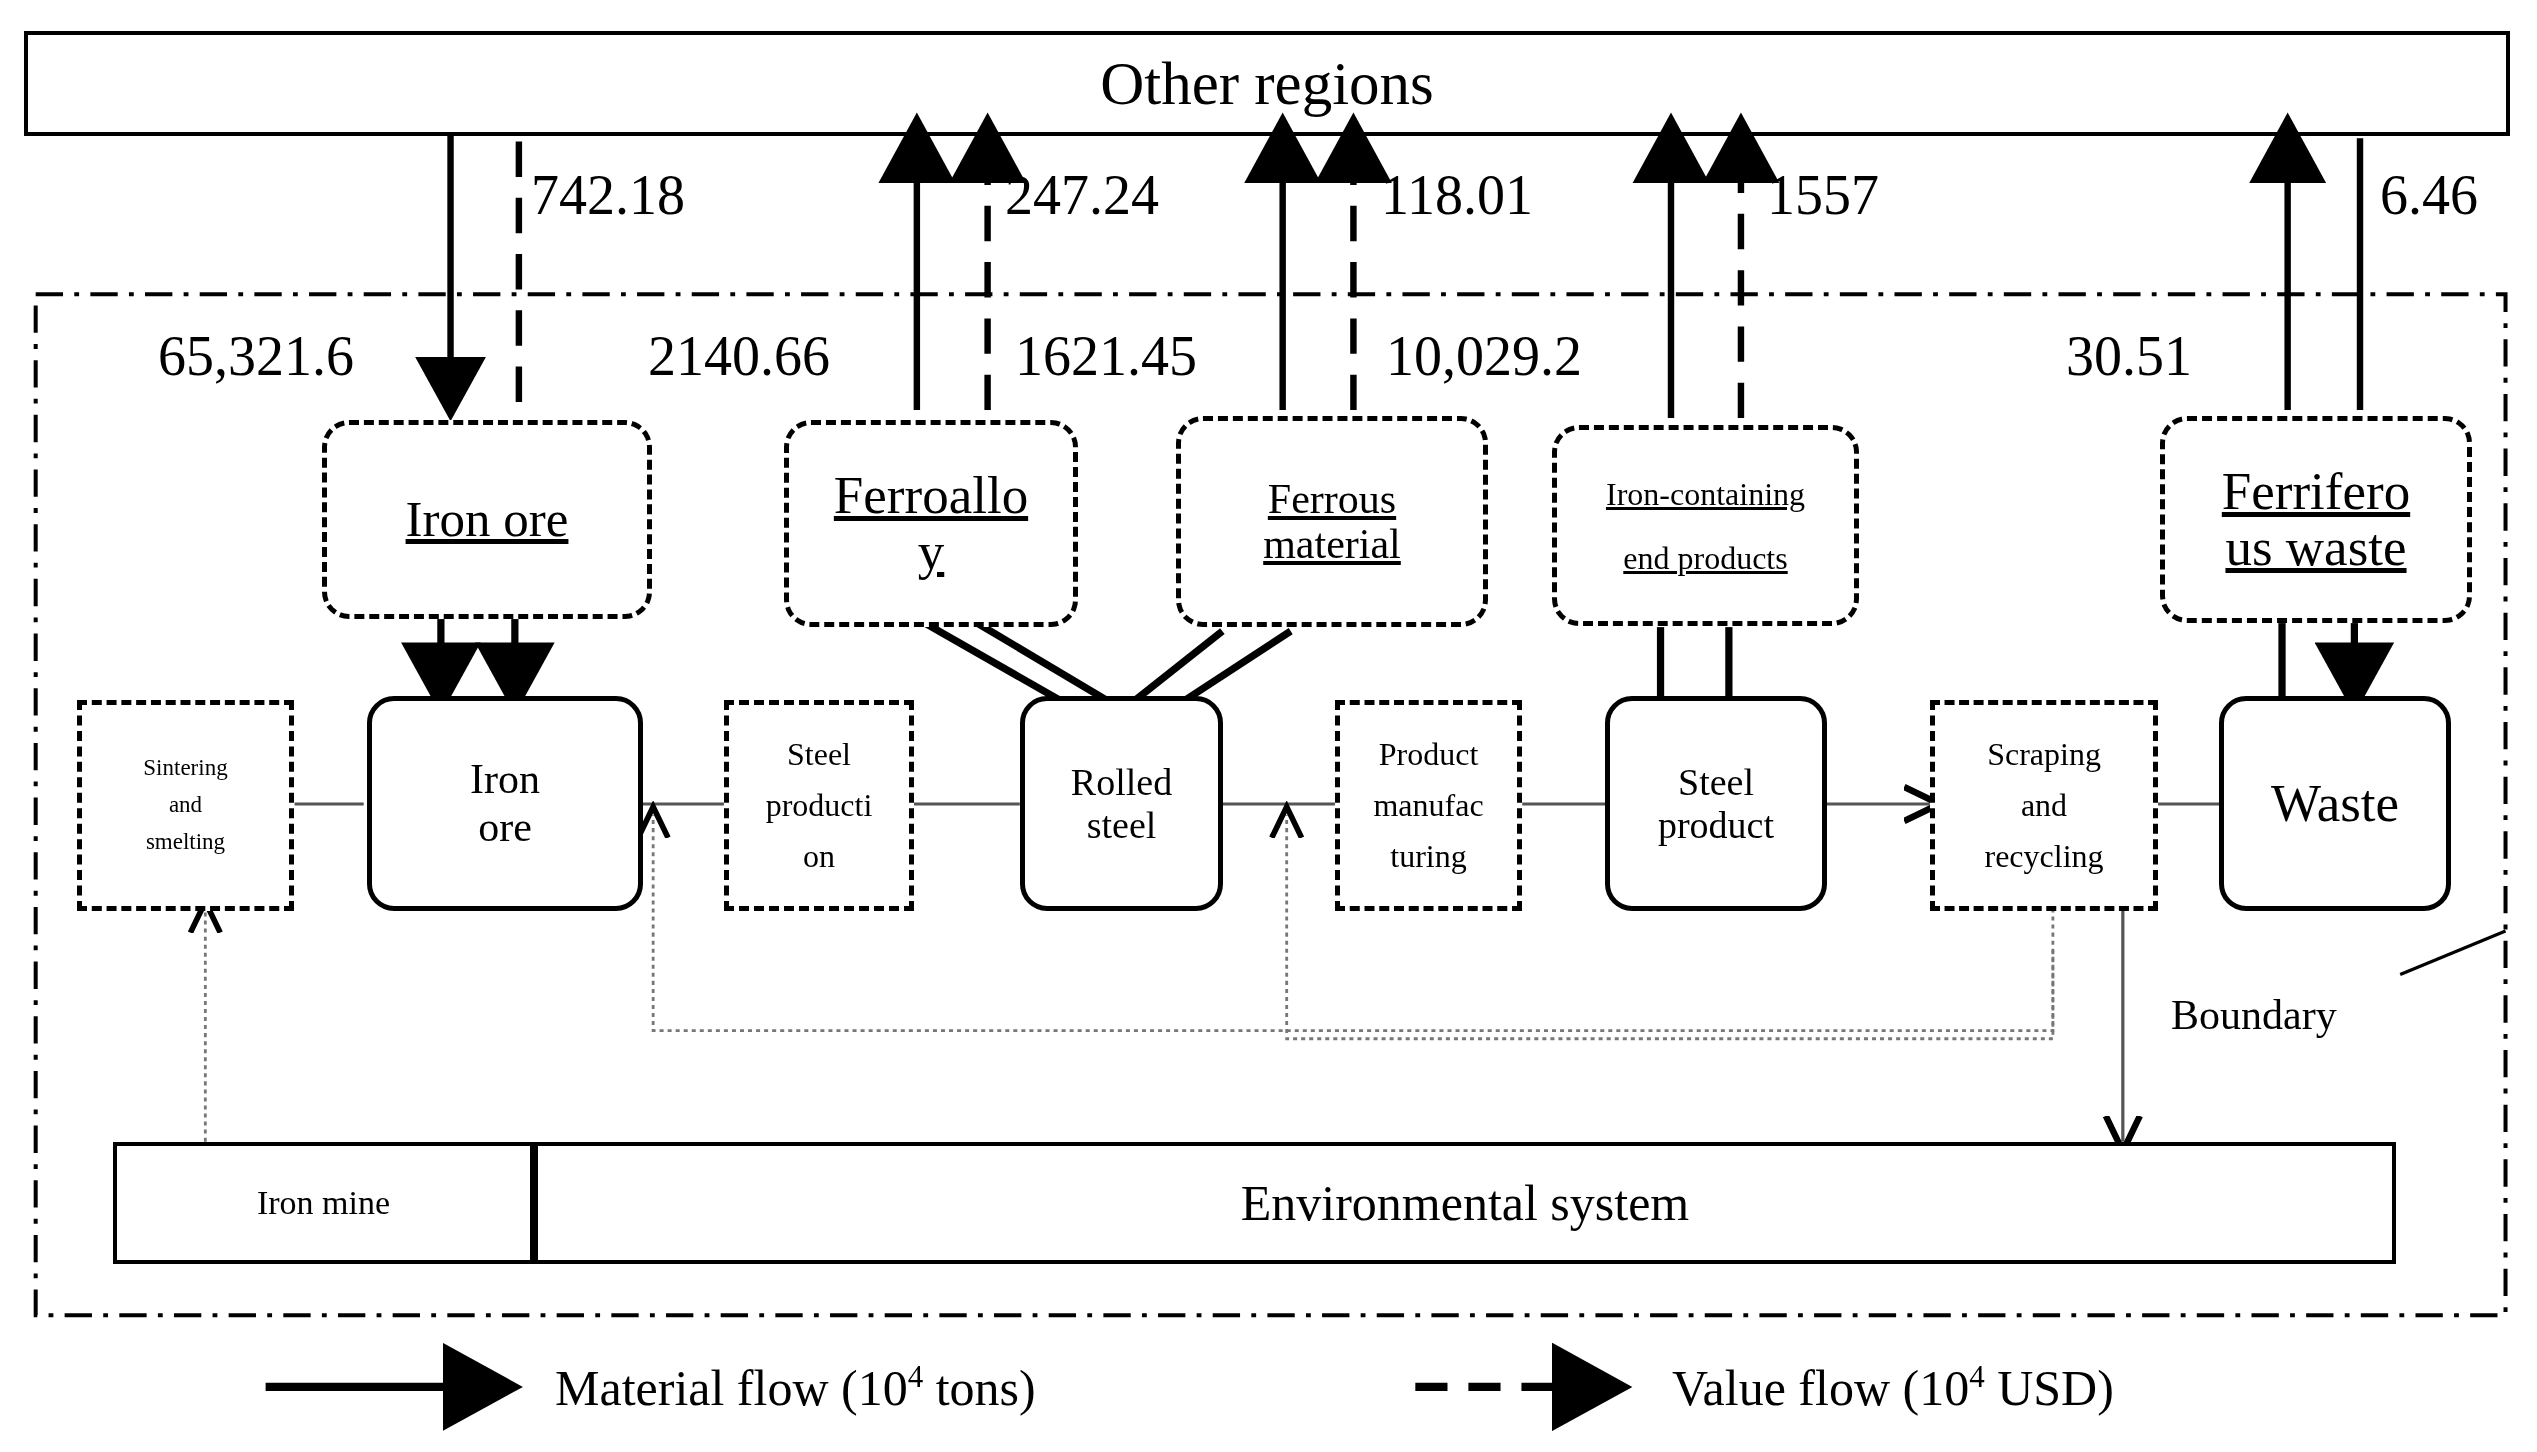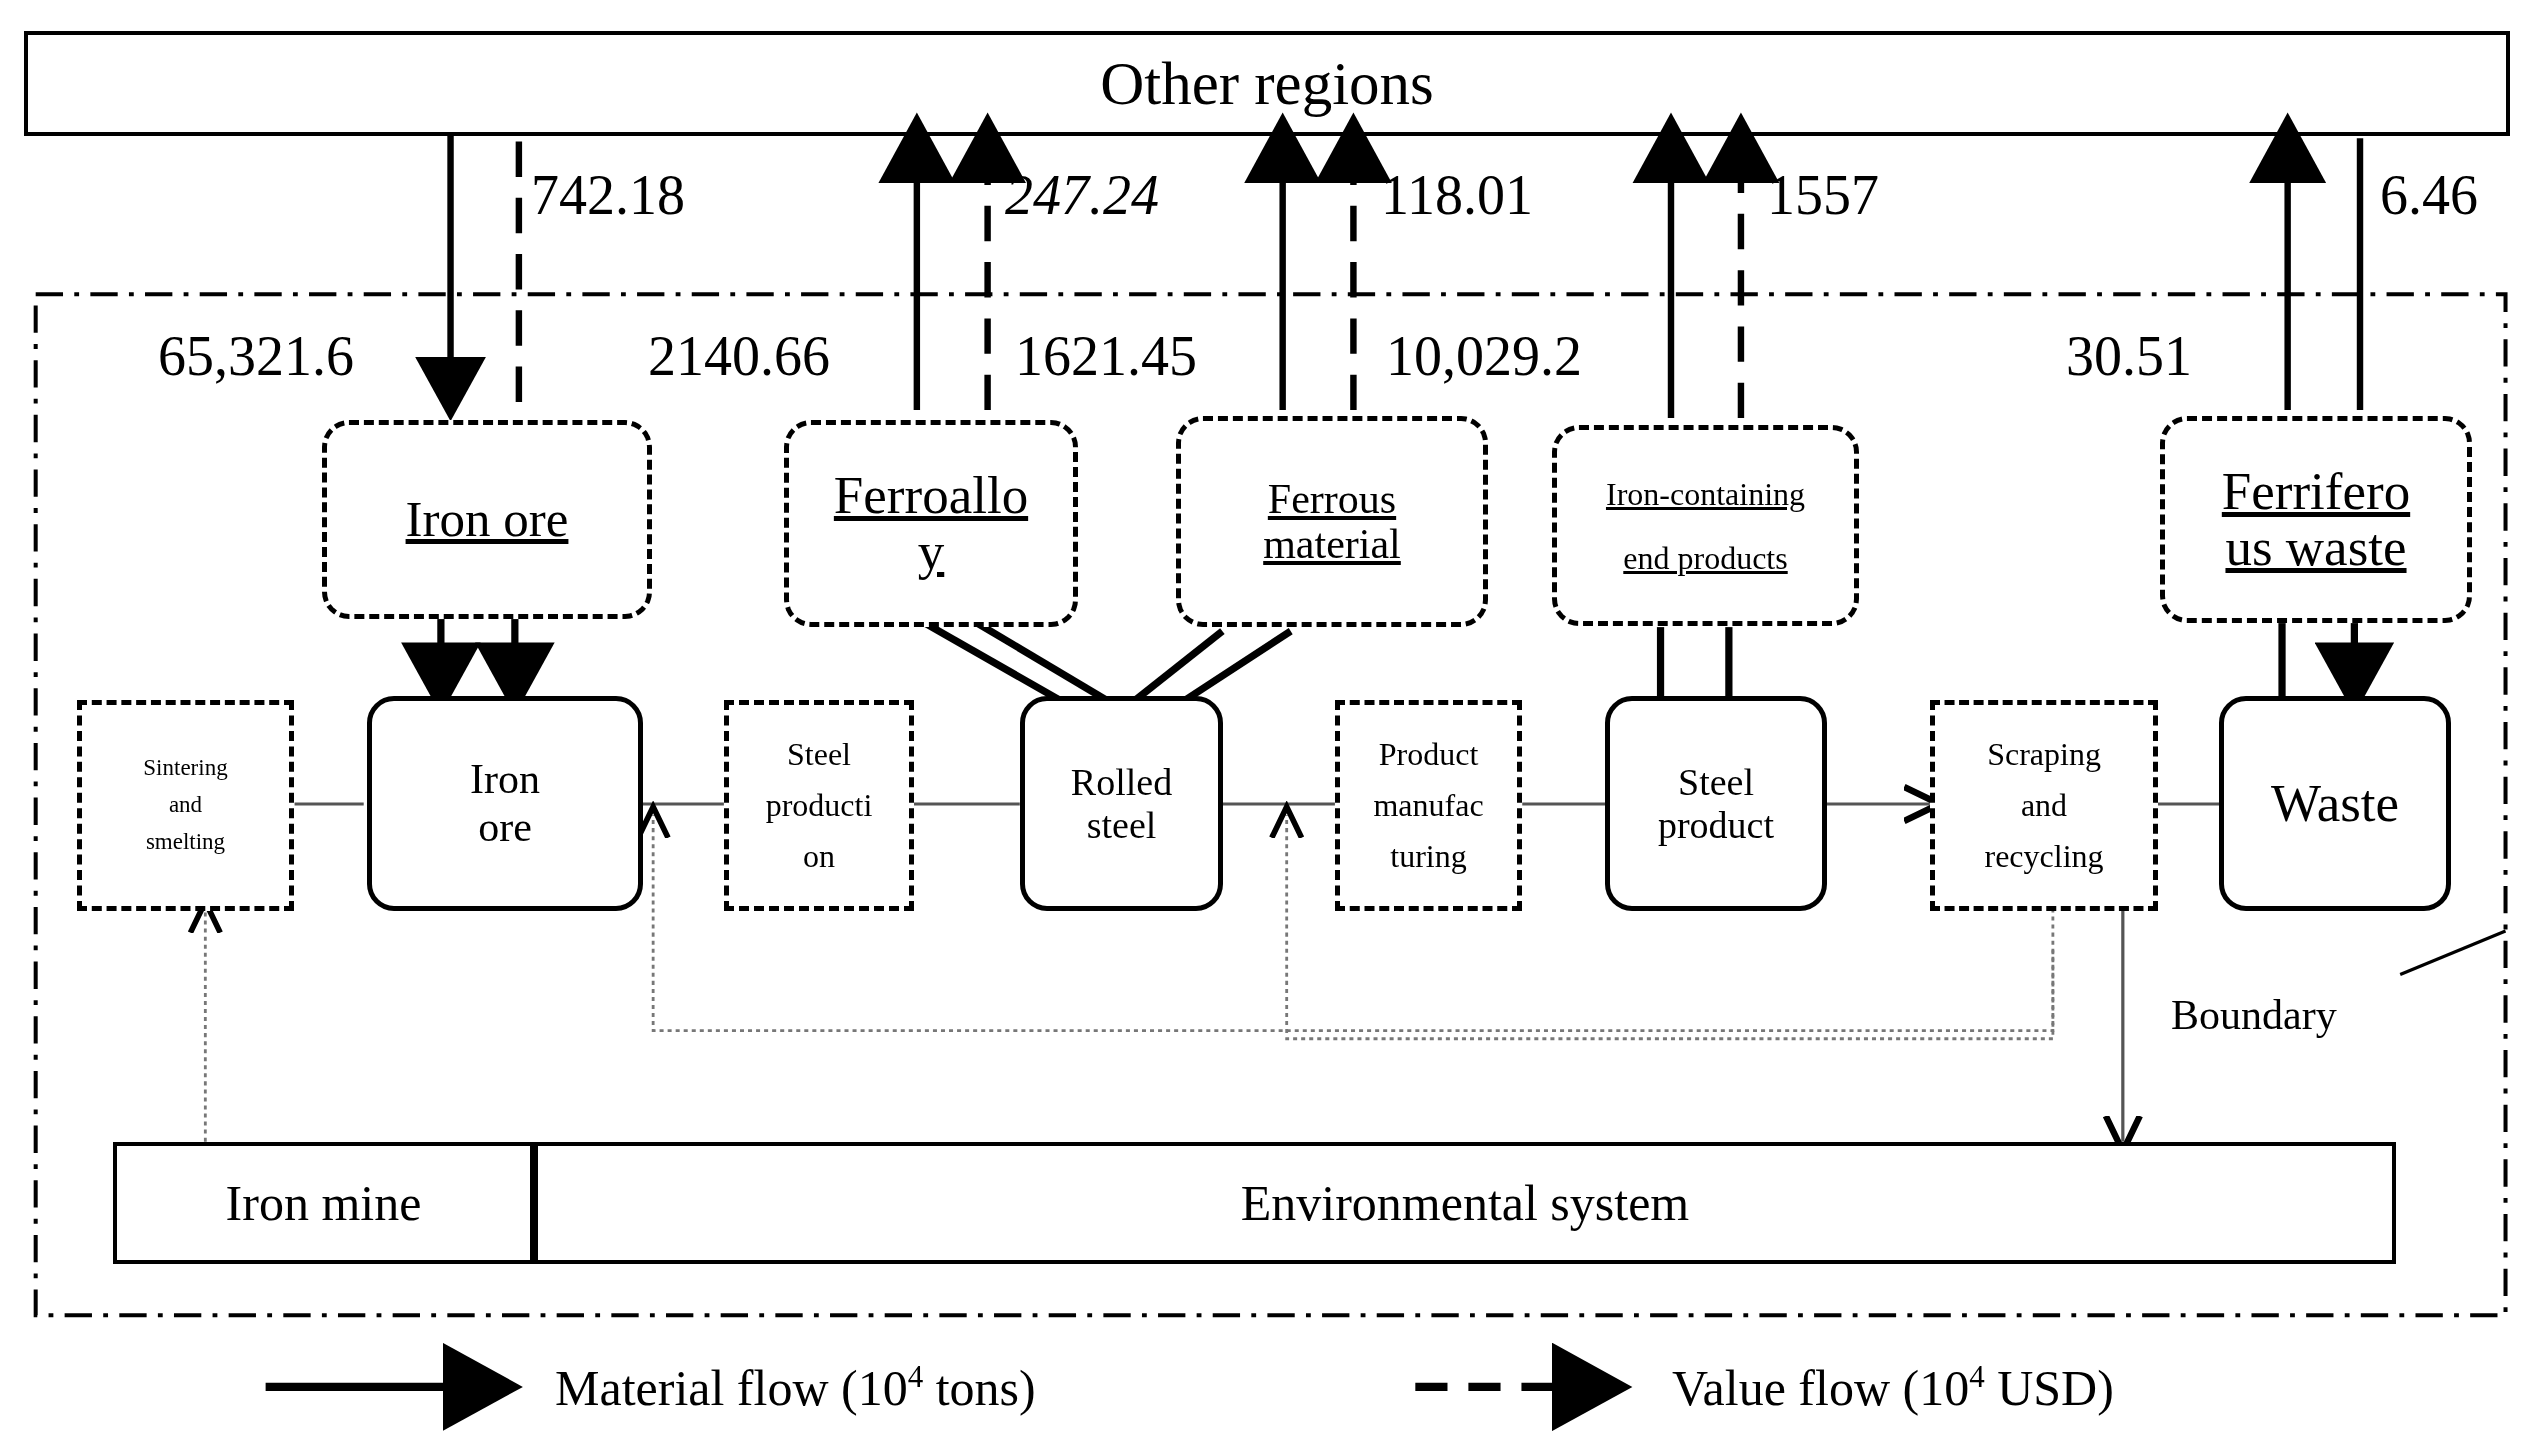--- a/index.html
+++ b/index.html
@@ -134,21 +134,21 @@
 
     <line x1="255" y1="1420" x2="255" y2="1132" stroke="#777" stroke-width="3.5" stroke-dasharray="5 5" marker-end="url(#arrThin)"></line>
 
     <line x1="2640" y1="1132" x2="2640" y2="1420" stroke="#555" stroke-width="4" marker-end="url(#arrThin)"></line>
 
     <line x1="330" y1="1725" x2="620" y2="1725" stroke="#000" stroke-width="10" marker-end="url(#arrSolid)"></line>
     <line x1="1760" y1="1725" x2="2000" y2="1725" stroke="#000" stroke-width="10" stroke-dasharray="40 26" marker-end="url(#arrSolid)"></line>
   </svg>
 
   <div class="abs flow-num" style="left:531px;top:167px;">742.18</div>
-  <div class="abs flow-num" style="left:1005px;top:167px;font-style:italic;">247.24</div>
+  <div class="abs flow-num" style="left:1005px;top:167px;">247.24</div>
   <div class="abs flow-num" style="left:1381px;top:167px;">118.01</div>
   <div class="abs flow-num" style="left:1767px;top:167px;">1557</div>
   <div class="abs flow-num" style="left:2380px;top:167px;">6.46</div>
 
   <div class="abs flow-num" style="left:158px;top:328px;">65,321.6</div>
   <div class="abs flow-num" style="left:648px;top:328px;">2140.66</div>
   <div class="abs flow-num" style="left:1015px;top:328px;">1621.45</div>
   <div class="abs flow-num" style="left:1386px;top:328px;">10,029.2</div>
   <div class="abs flow-num" style="left:2066px;top:328px;">30.51</div>
 
@@ -214,21 +214,21 @@
     <span>Steel</span>
     <span>product</span>
   </div>
 
   <div class="abs stock-solid" style="left:2219px;top:696px;width:232px;height:215px;font-size:53px;">
     <span>Waste</span>
   </div>
 
   <div class="abs" style="left:2171px;top:991px;font-size:42px;">Boundary</div>
 
-  <div class="abs bottom-box" style="left:113px;top:1142px;width:421px;height:122px;font-size:50px;">
+  <div class="abs bottom-box" style="left:113px;top:1142px;width:421px;height:122px;font-size:34px;">
     <span>Iron mine</span>
   </div>
   <div class="abs bottom-box" style="left:534px;top:1142px;width:1862px;height:122px;font-size:50px;">
     <span>Environmental system</span>
   </div>
 
   <div class="abs legend-txt" style="left:555px;top:1359px;">
     <span>Material flow (10</span><sup>4</sup><span> tons)</span>
   </div>
 

